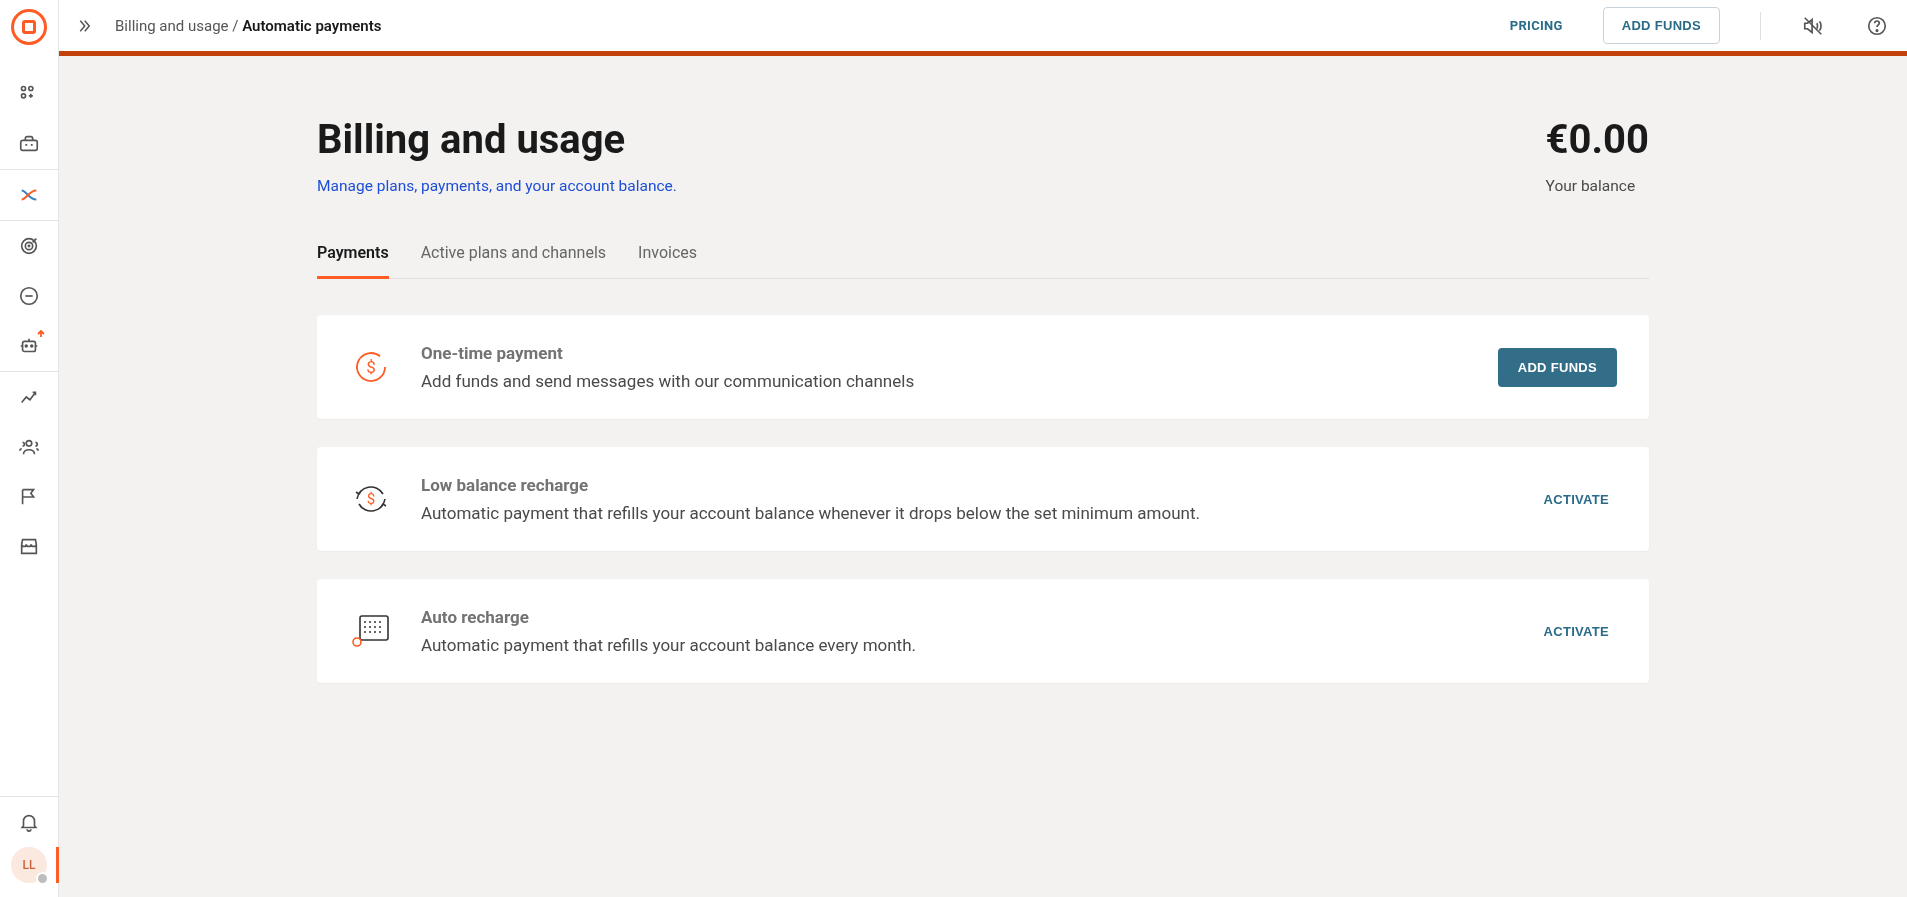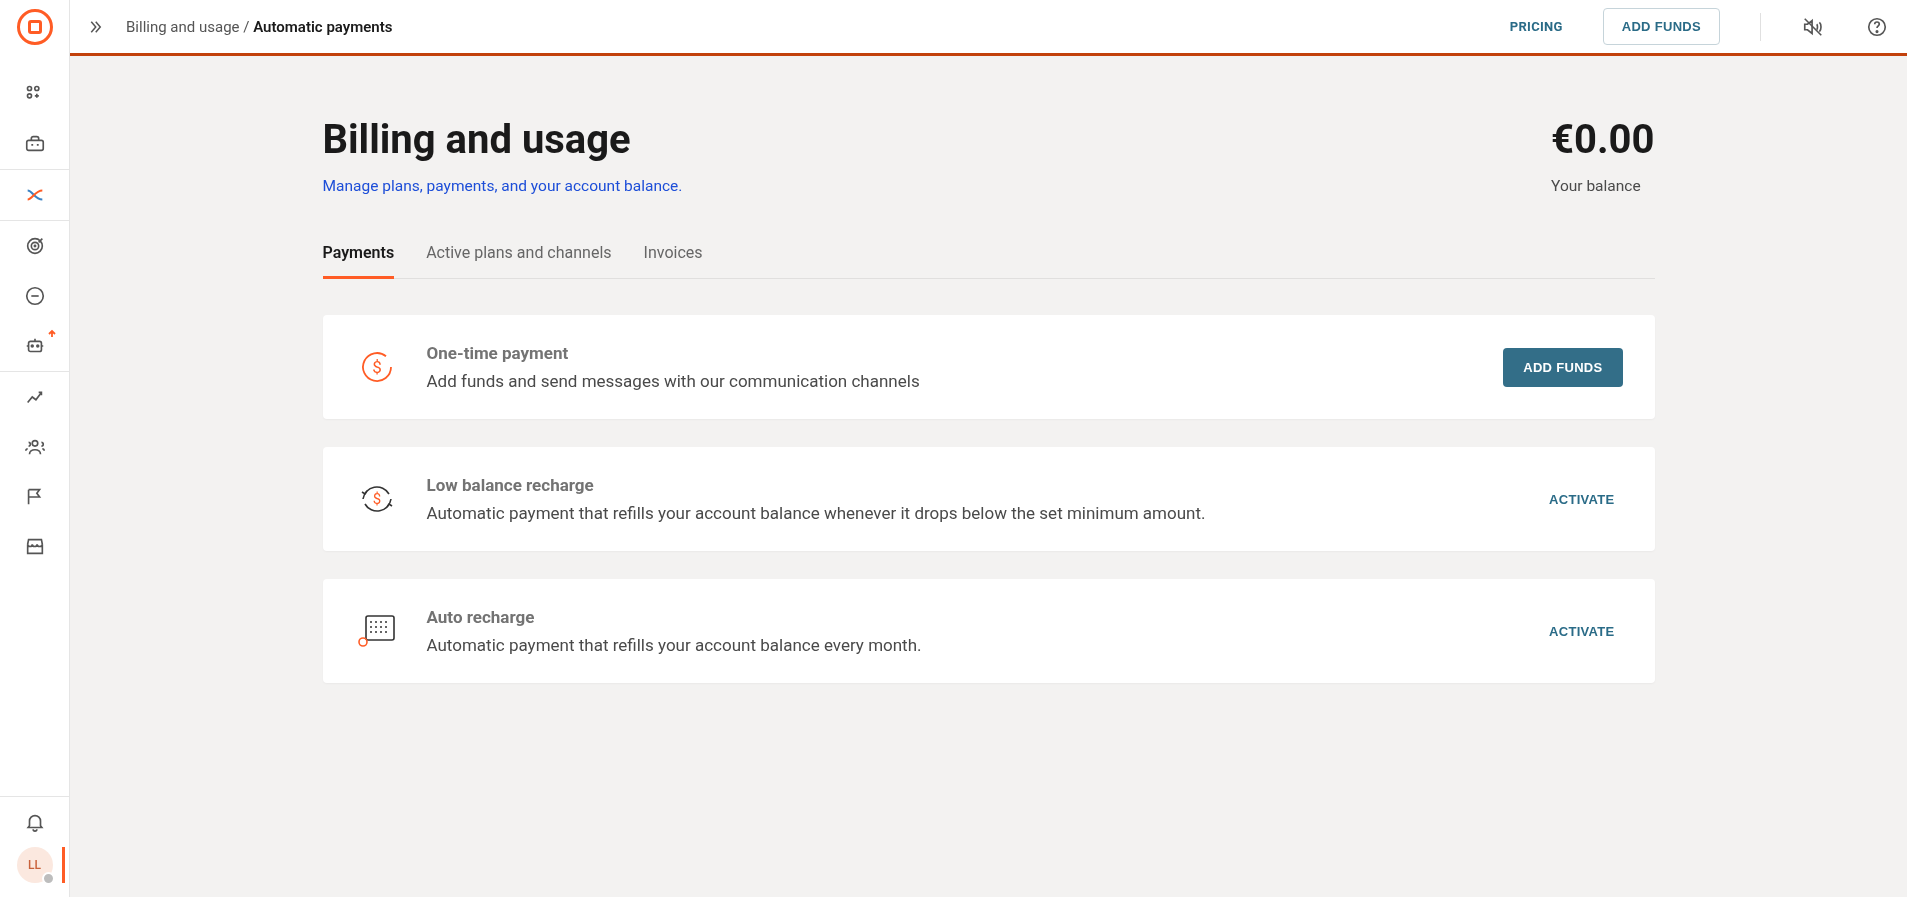--- a/index.html
+++ b/index.html
@@ -9,21 +9,21 @@
   color: #1a1a1a;
   width: 1907px;
   height: 897px;
   overflow: hidden;
 }
 .app {
   display: flex;
   height: 100%;
 }
 .sidebar {
-  width: 70px;
+  width: 59px;
   background: #fff;
   border-right: 1px solid #e5e5e5;
   display: flex;
   flex-direction: column;
   align-items: center;
   padding-top: 9px;
   flex-shrink: 0;
 }
 .logo {
   width: 36px;
@@ -100,21 +100,21 @@
   background: #ff5c25;
 }
 .main {
   flex: 1;
   display: flex;
   flex-direction: column;
 }
 .topbar {
   height: 56px;
   background: #fff;
-  border-bottom: 3px solid #c2410c;
+  border-bottom: 5px solid #c2410c;
   display: flex;
   align-items: center;
   padding: 0 18px 0 10px;
   gap: 16px;
   flex-shrink: 0;
 }
 .expand-icon {
   width: 30px;
   height: 30px;
   display: flex;

